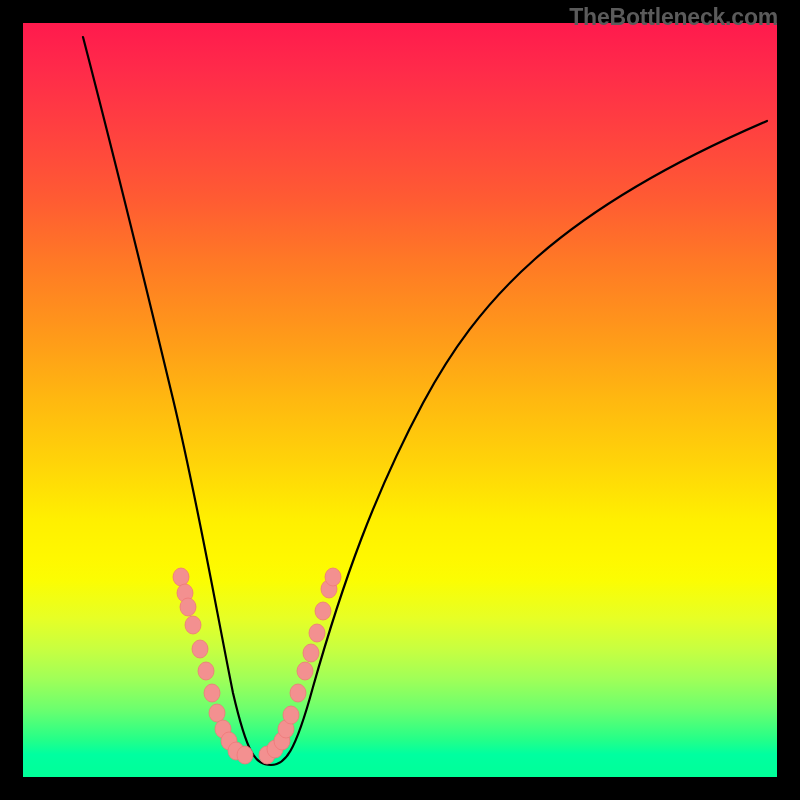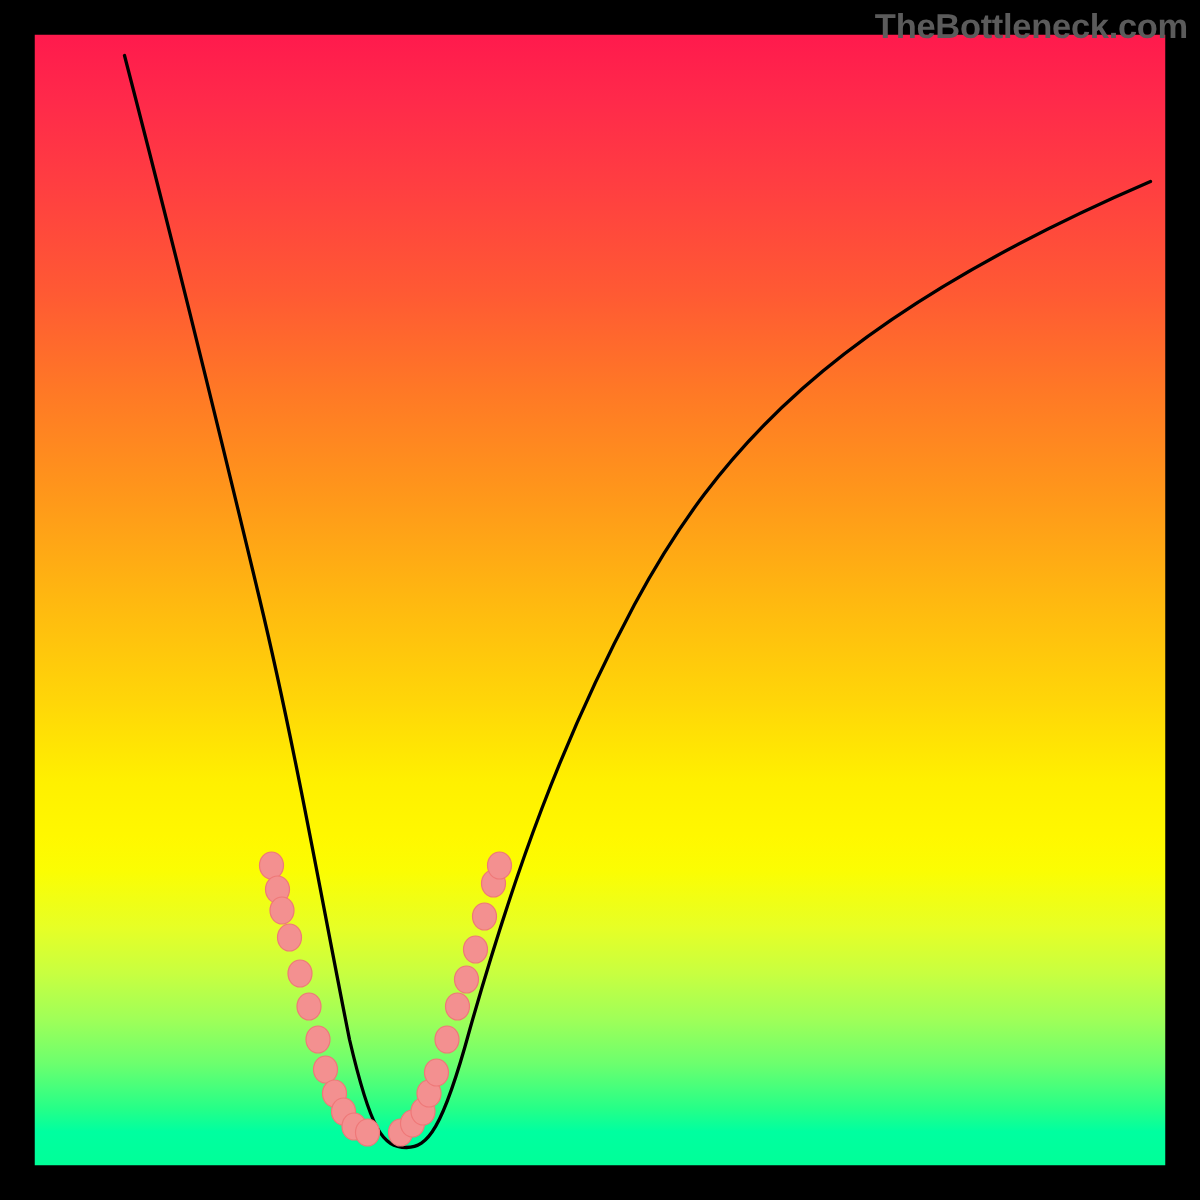--- a/index.html
+++ b/index.html
@@ -50,21 +50,21 @@
       #a0ff58 87%,
       #6cff6e 91%,
       #25ff88 95%,
       #00ffa0 97%,
       #00ff98 100%
     );
   }
   .watermark {
     position: absolute;
     top: 4px;
-    right: 8px;
+    right: 22px;
     color: #5b5b5b;
     font-family: Arial, Helvetica, sans-serif;
     font-size: 23px;
     font-weight: 600;
     letter-spacing: -0.2px;
     z-index: 50;
   }
   svg.curve {
     position: absolute;
     left: 0;

